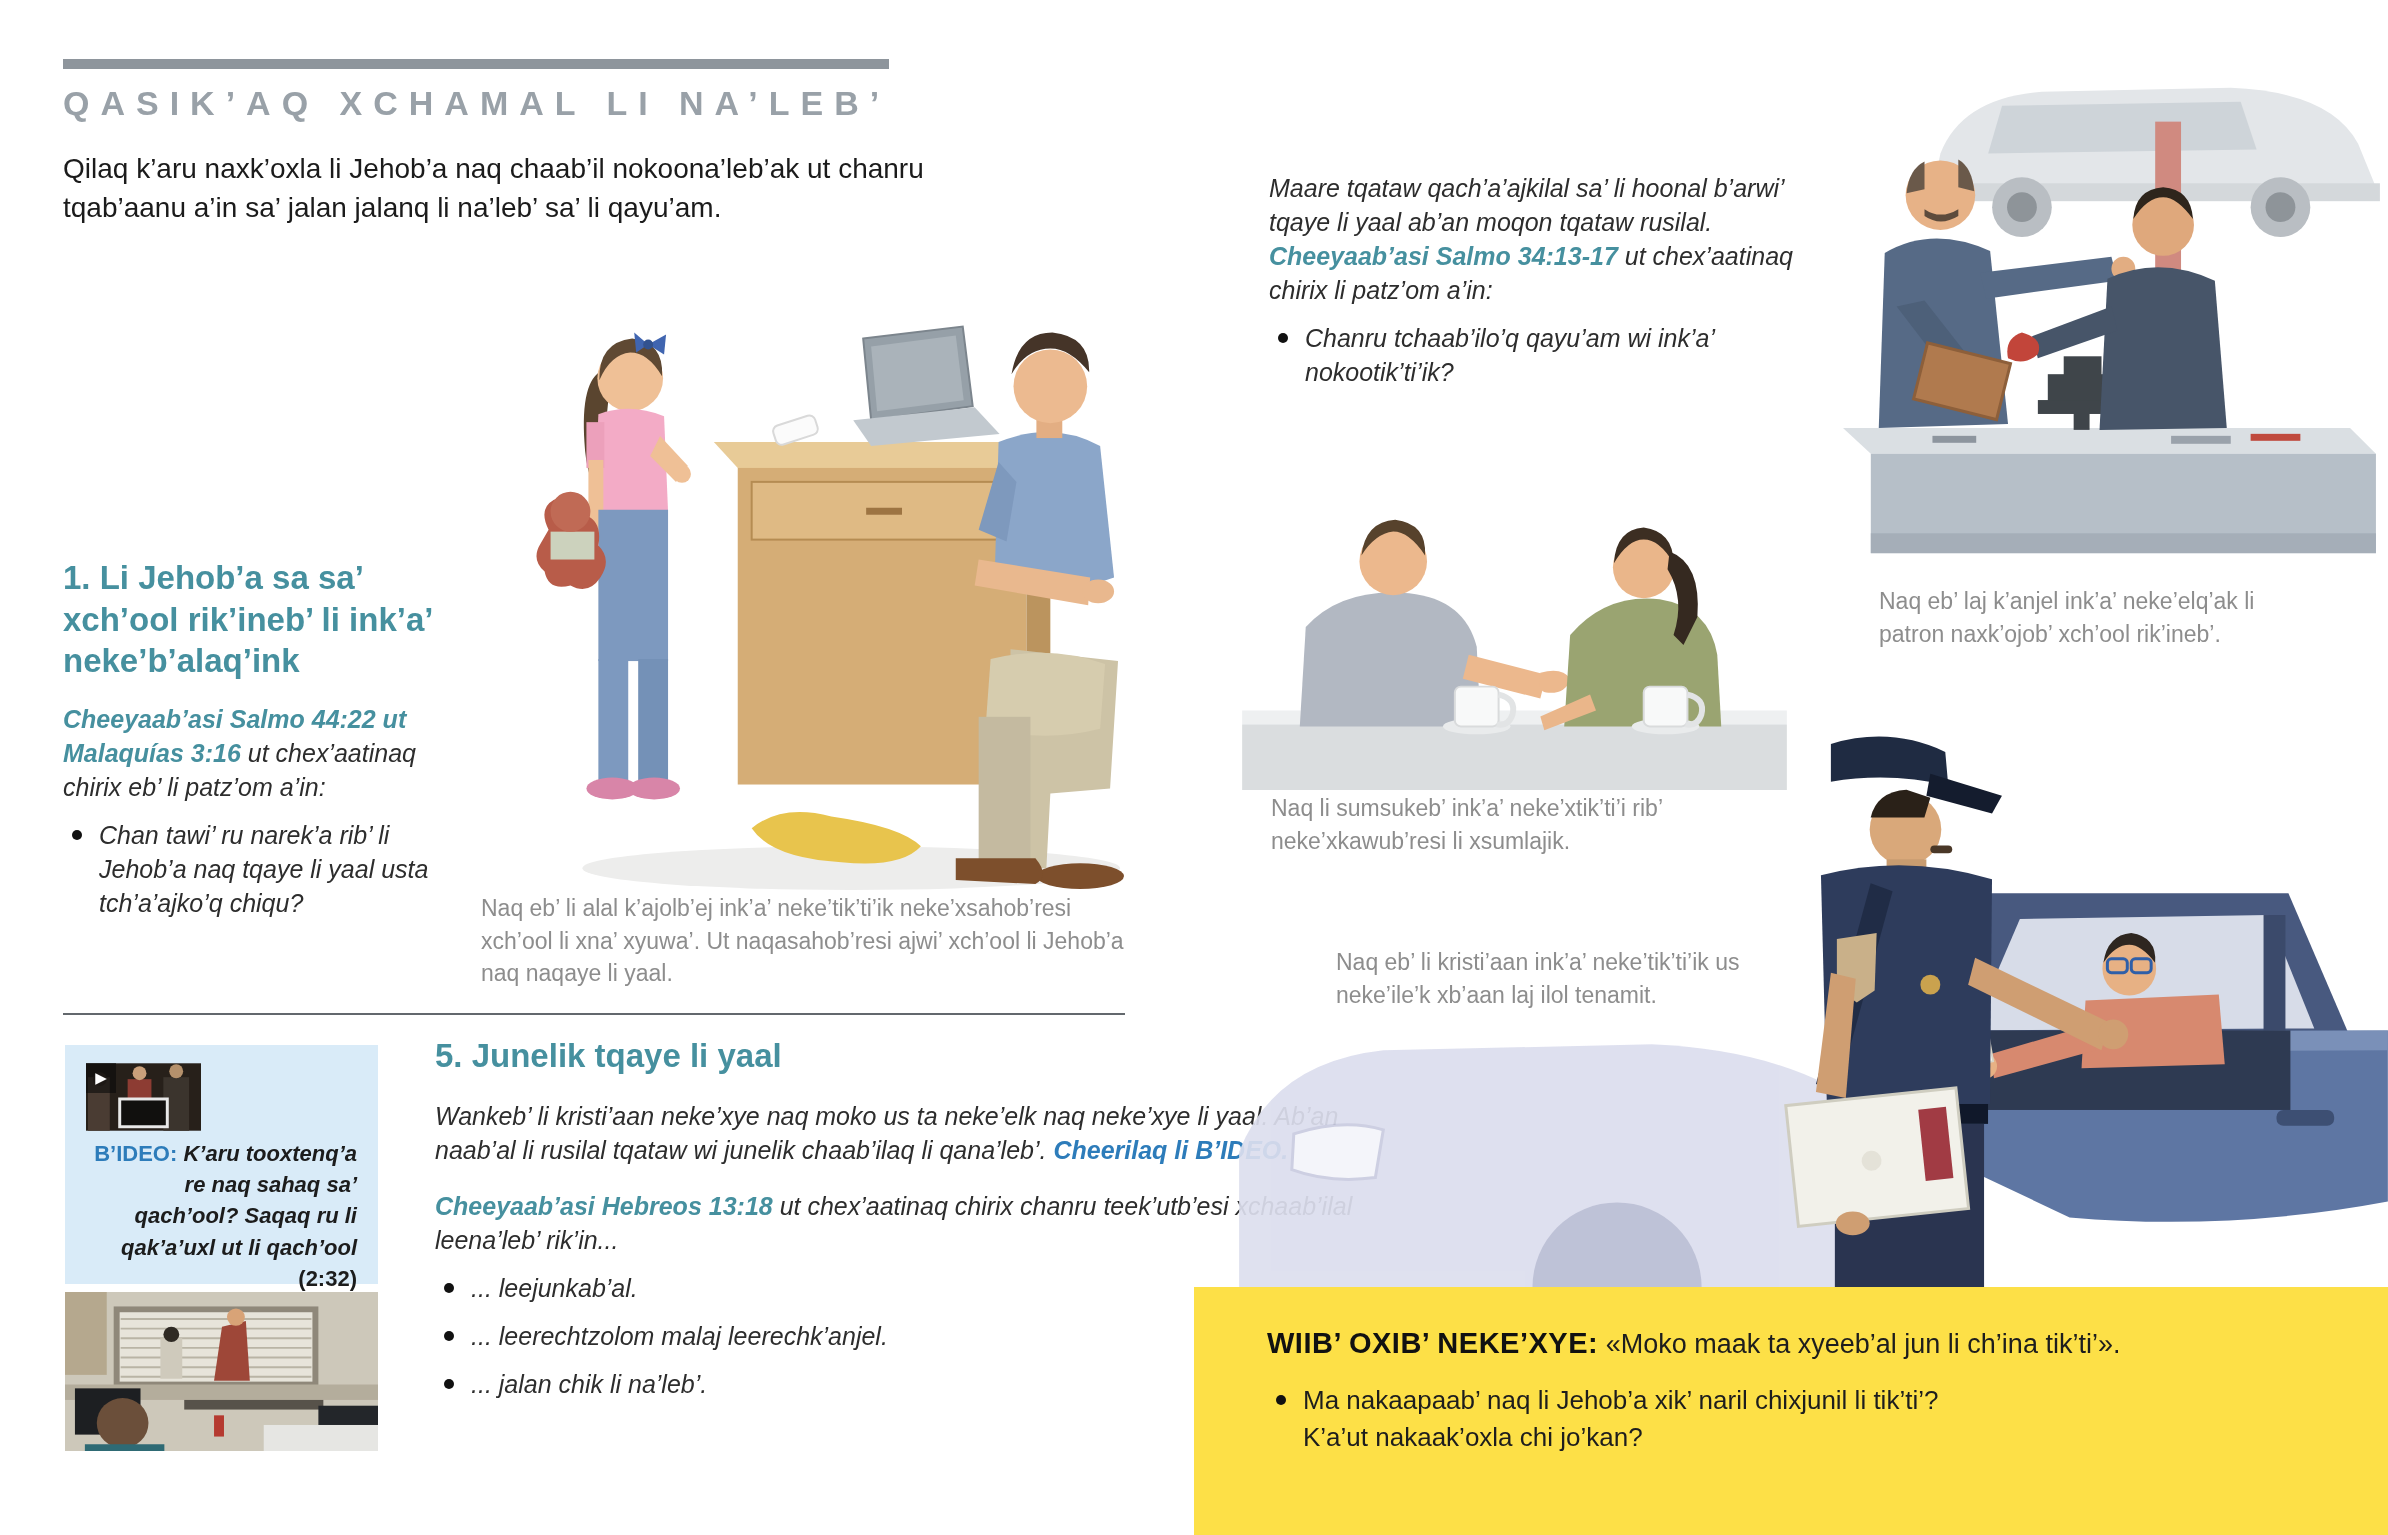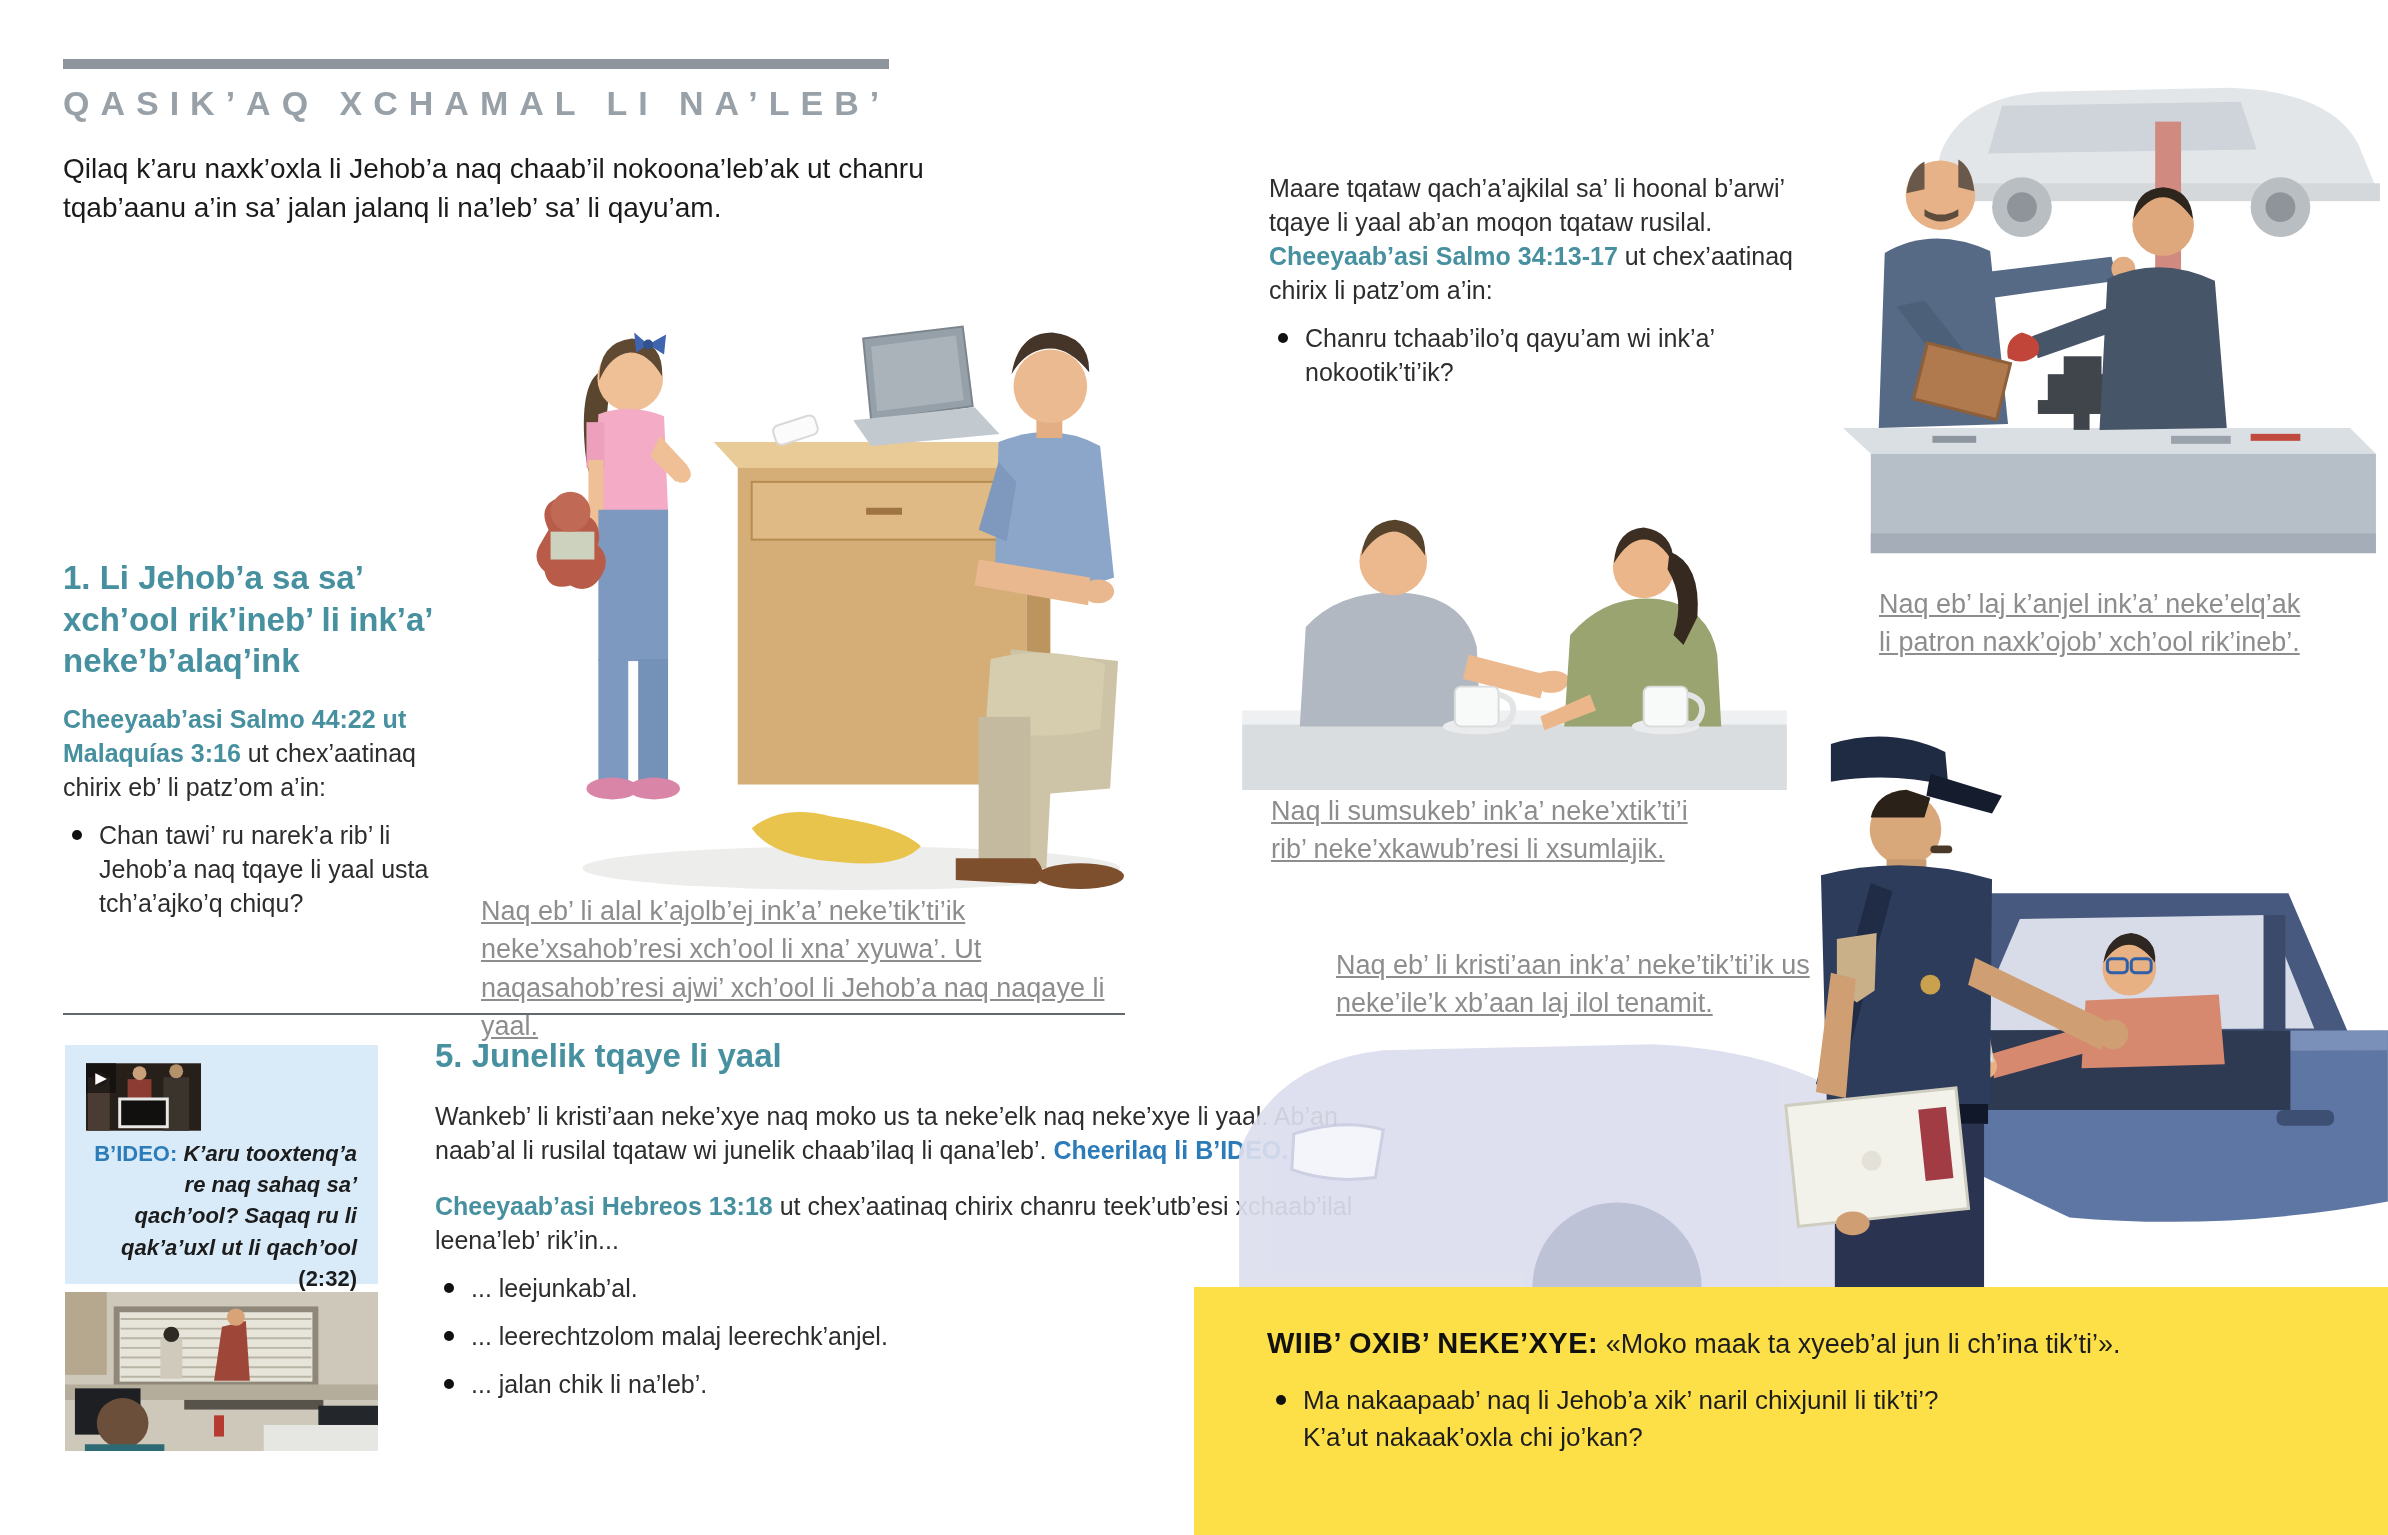--- a/index.html
+++ b/index.html
@@ -7,24 +7,24 @@
         font-family:"Liberation Sans",sans-serif;color:#222;}
   .abs{position:absolute;}
 
   
   .kicker-bar{left:63px;top:59px;width:826px;height:10px;background:#8e959c;}
   .kicker{left:63px;top:84px;font-size:34px;font-weight:bold;color:#99a1a8;letter-spacing:11px;white-space:nowrap;}
   .intro{left:63px;top:149px;width:955px;font-size:28px;line-height:1.4;color:#1b1b1b;}
 
   
   .h-teal{font-size:33px;font-weight:bold;color:#46909f;line-height:1.26;}
-  .body-t{font-size:25px;line-height:1.36;color:#2d2d2d;}
+  .body-t{font-size:25px;line-height:1.36;color:#2d2d2d;font-style:italic;}
   .teal-b{color:#46909f;font-weight:bold;}
   .blue-b{color:#2d7cba;font-weight:bold;}
-  .cap{font-size:27px;line-height:1.42;color:#8d8d8d;text-decoration:underline;}
+  .cap{font-size:23px;line-height:1.42;color:#8d8d8d;}
 
   ul.dots{list-style:none;margin:14px 0 0 0;padding:0;}
   ul.dots li{position:relative;padding-left:36px;margin-top:12px;}
   ul.dots li::before{content:"";position:absolute;left:9px;top:12px;width:10px;height:10px;border-radius:50%;background:#111;}
 
   .sec4{left:63px;top:557px;width:408px;}
   .sec4 .scrip{margin-top:20px;}
   .caption1{left:481px;top:892px;width:657px;}
   .divider{left:63px;top:1013px;width:1062px;height:2px;background:#63686d;}
 

